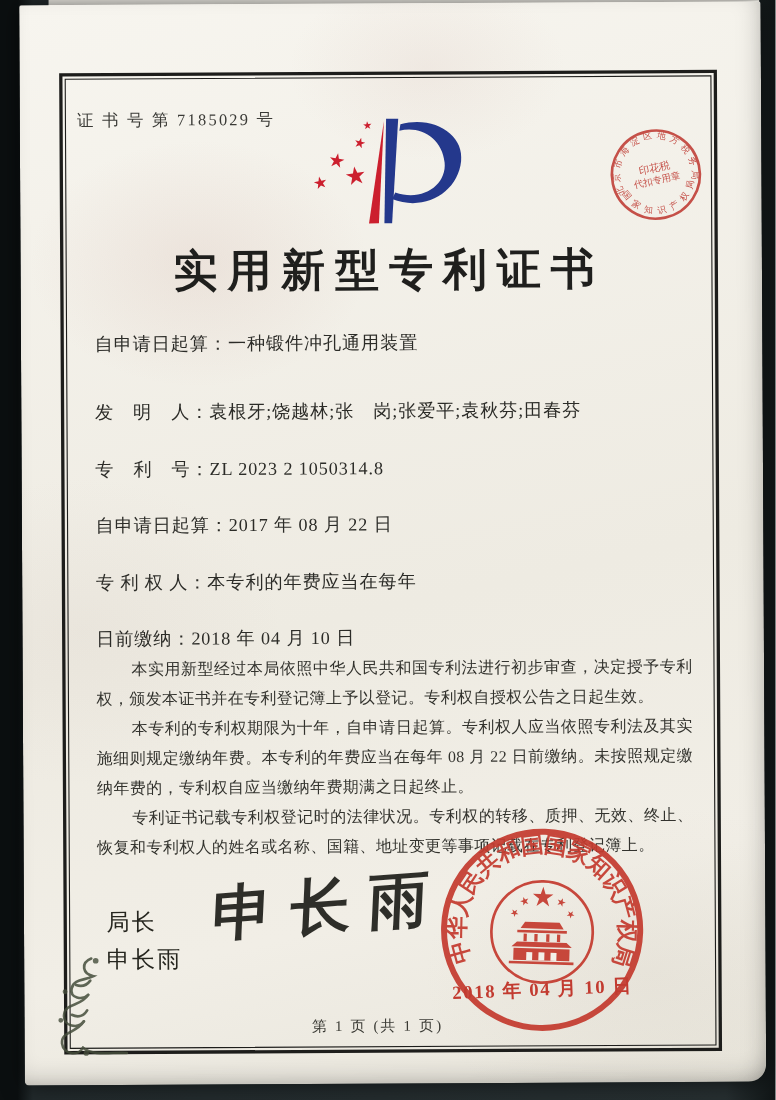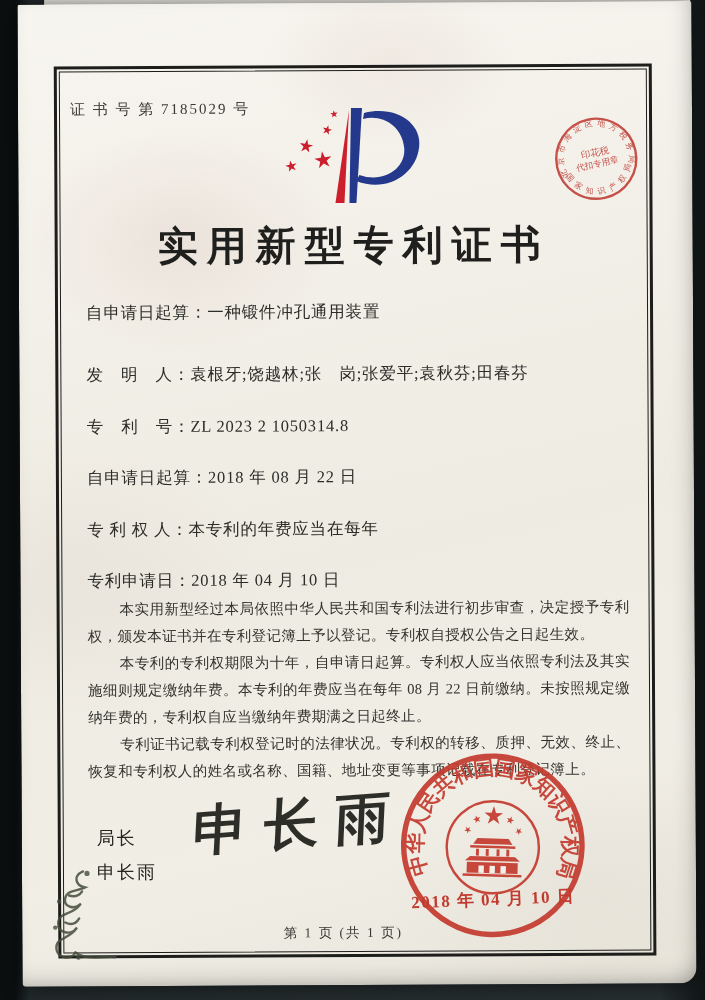--- a/index.html
+++ b/index.html
@@ -39,21 +39,21 @@
     position:absolute;left:0;top:150px;width:100%;text-align:center;
     font-size:40px;font-weight:bold;letter-spacing:9px;color:#1f1f1d;
   }
   .field{position:absolute;left:28px;font-size:16.5px;letter-spacing:.8px;color:#2c2c28;white-space:nowrap;}
   .f0{top:233px}.f1{top:295px}.f2{top:347px}.f3{top:398px}.f4{top:450px}.f5{top:501px}
   .body-text{
     position:absolute;left:28px;top:527px;width:542px;
     font-size:14.5px;line-height:27px;letter-spacing:.4px;color:#33332e;text-align:justify;
   }
   .body-text p{margin:0;text-indent:2.2em;}
-  .director{position:absolute;left:36px;top:752px;font-size:18px;color:#26261f;line-height:34px;letter-spacing:2px;}
+  .director{position:absolute;left:36px;top:752px;font-size:21px;color:#26261f;line-height:34px;letter-spacing:2px;}
   .autograph{
     position:absolute;left:132px;top:716px;width:300px;
     font-size:55px;font-weight:700;color:#141410;letter-spacing:16px;
     transform:rotate(-4deg) skewX(-7deg);opacity:.88;white-space:nowrap;
   }
   .main-seal{position:absolute;left:334px;top:680px;width:196px;height:196px;transform:rotate(2deg);opacity:.92;}
   .main-seal text{font-family:"Liberation Serif",serif;font-weight:bold;}
   .seal-date{
     position:absolute;left:350px;top:820px;width:200px;
     font-size:17px;font-weight:bold;color:#c23b30;letter-spacing:1.5px;
@@ -103,23 +103,23 @@
       </text>
       <text x="50" y="47" text-anchor="middle" font-size="9.5" fill="#bf3b33">印花税</text>
       <text x="50" y="58" text-anchor="middle" font-size="8.6" fill="#bf3b33">代扣专用章</text>
     </svg>
 
     <div class="page-title">实用新型专利证书</div>
 
     <div class="field f0"><span>自申请日起算：</span><span>一种锻件冲孔通用装置</span></div>
     <div class="field f1"><span>发　明　人：</span><span>袁根牙;饶越林;张　岗;张爱平;袁秋芬;田春芬</span></div>
     <div class="field f2"><span>专　利　号：</span><span>ZL 2023 2 1050314.8</span></div>
-    <div class="field f3"><span>自申请日起算：</span><span>2018 年 08 月 22 日</span></div>
+    <div class="field f3"><span>自申请日起算：</span><span>2017 年 08 月 22 日</span></div>
     <div class="field f4"><span>专 利 权 人：</span><span>本专利的年费应当在每年</span></div>
-    <div class="field f5"><span>专利申请日：</span><span>2018 年 04 月 10 日</span></div>
+    <div class="field f5"><span>日前缴纳：</span><span>2018 年 04 月 10 日</span></div>
 
     <div class="body-text">
       <p>本实用新型经过本局依照中华人民共和国专利法进行初步审查，决定授予专利权，颁发本证书并在专利登记簿上予以登记。专利权自授权公告之日起生效。</p>
       <p>本专利的专利权期限为十年，自申请日起算。专利权人应当依照专利法及其实施细则规定缴纳年费。本专利的年费应当在每年 08 月 22 日前缴纳。未按照规定缴纳年费的，专利权自应当缴纳年费期满之日起终止。</p>
       <p>专利证书记载专利权登记时的法律状况。专利权的转移、质押、无效、终止、恢复和专利权人的姓名或名称、国籍、地址变更等事项记载在专利登记簿上。</p>
     </div>
 
     <div class="director">
       <div>局长</div>
       <div>申长雨</div>

